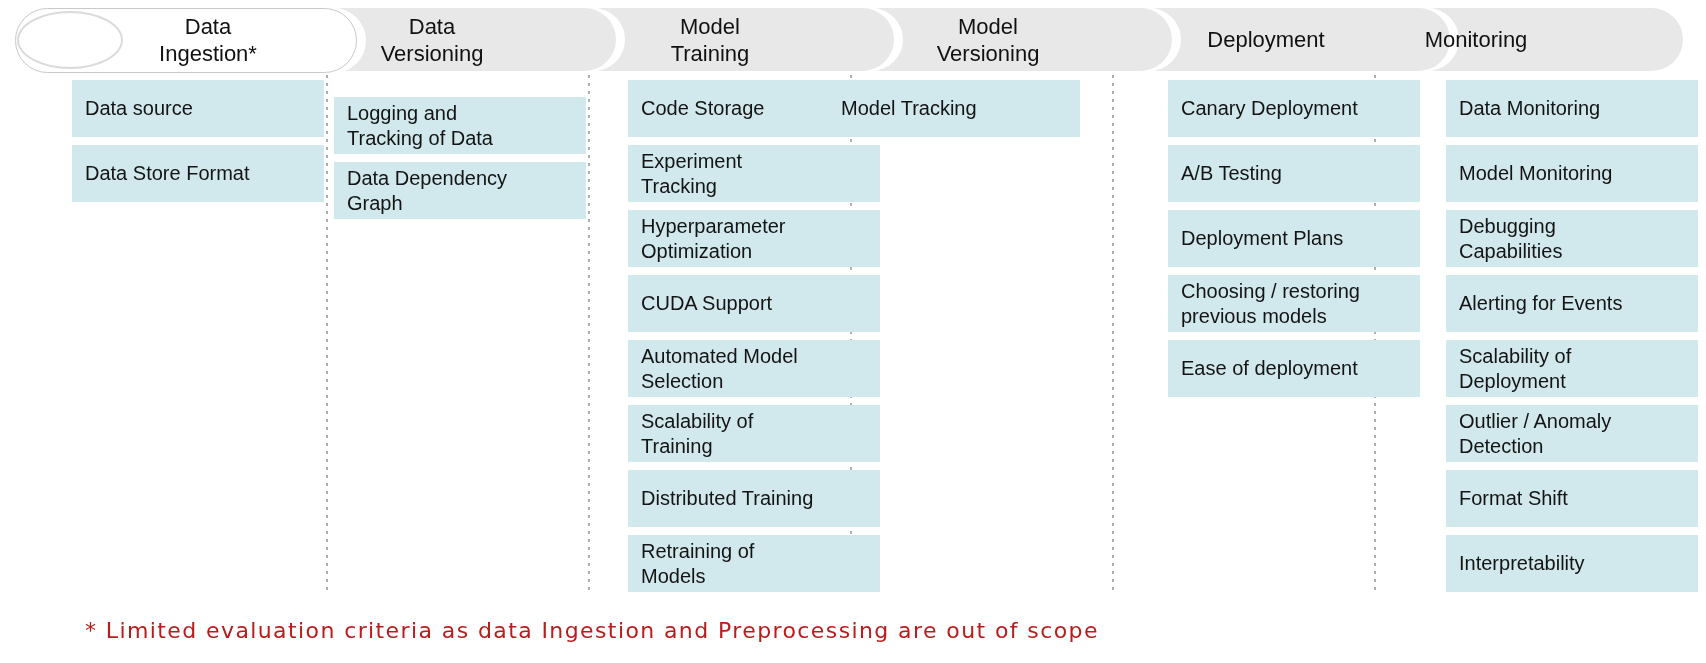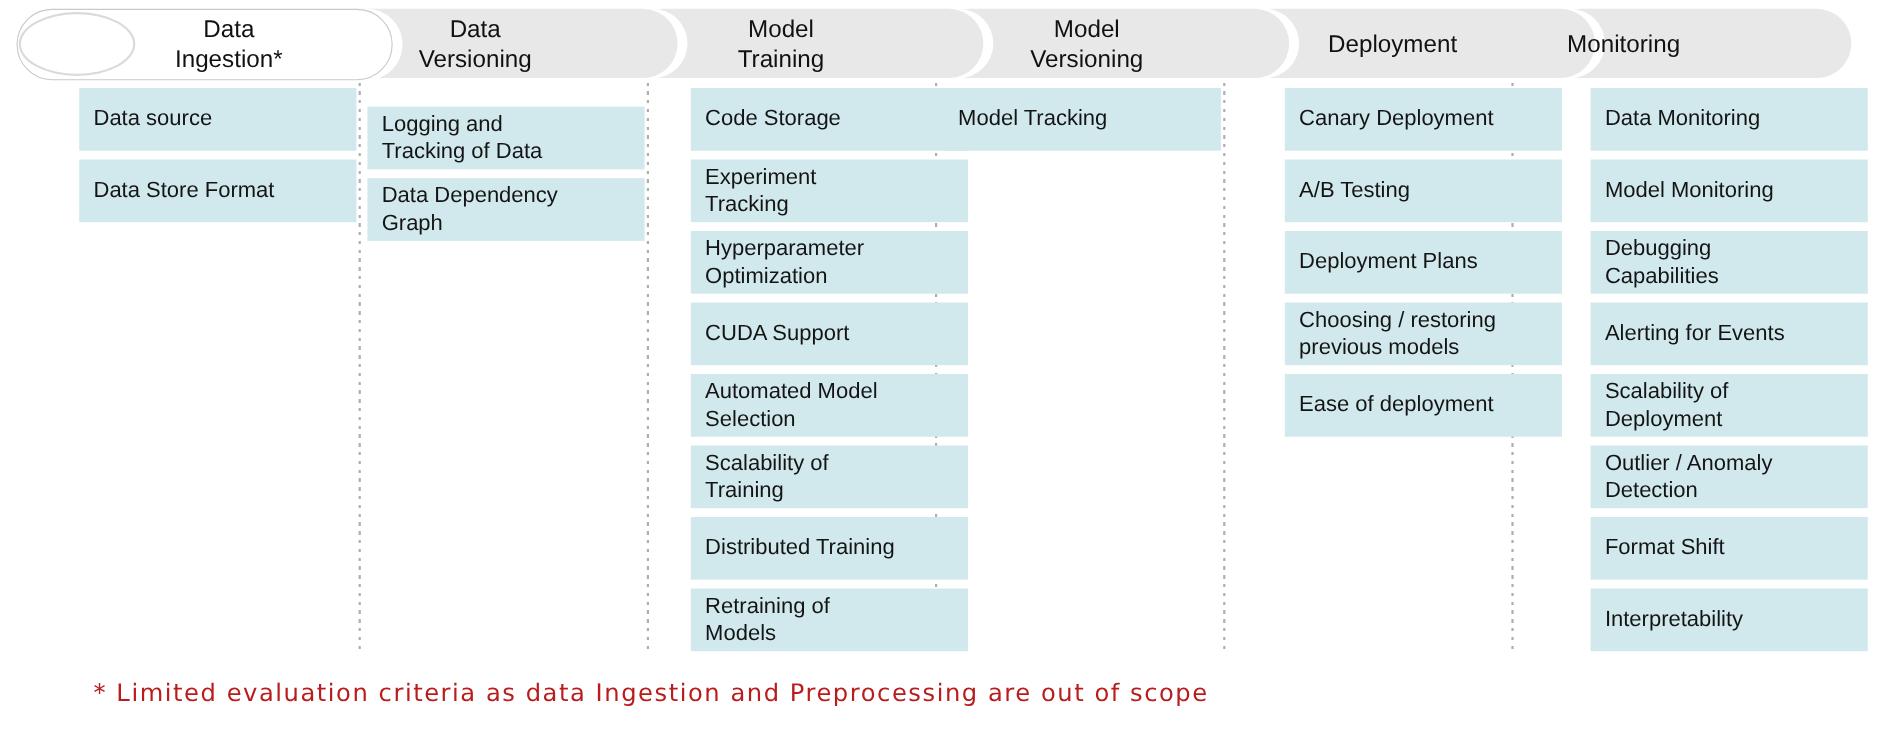--- a/index.html
+++ b/index.html
@@ -35,21 +35,21 @@
   .slabel-1{left:282px;width:300px;}
   .slabel-2{left:560px;width:300px;}
   .slabel-3{left:838px;width:300px;}
   .slabel-4{left:1116px;width:300px;}
   .slabel-5{left:1326px;width:300px;}
   
   .col{position:absolute;top:80px;width:252px;}
   .col-0{left:72px;}
   .col-1{left:334px;margin-top:17px;}
   .col-2{left:628px;}
-  .col-3{left:858px;}
+  .col-3{left:828px;}
   .col-4{left:1120px;padding-left:48px;}
   .col-5{left:1446px;}
   .box{
     height:57px;margin-bottom:8px;background:#d1e9ec;
     display:flex;align-items:center;
     padding:0 13px;box-sizing:border-box;
     font-size:20px;line-height:25px;white-space:pre-line;color:#141414;
   }
   .divider{
     position:absolute;top:75px;height:517px;width:2px;

